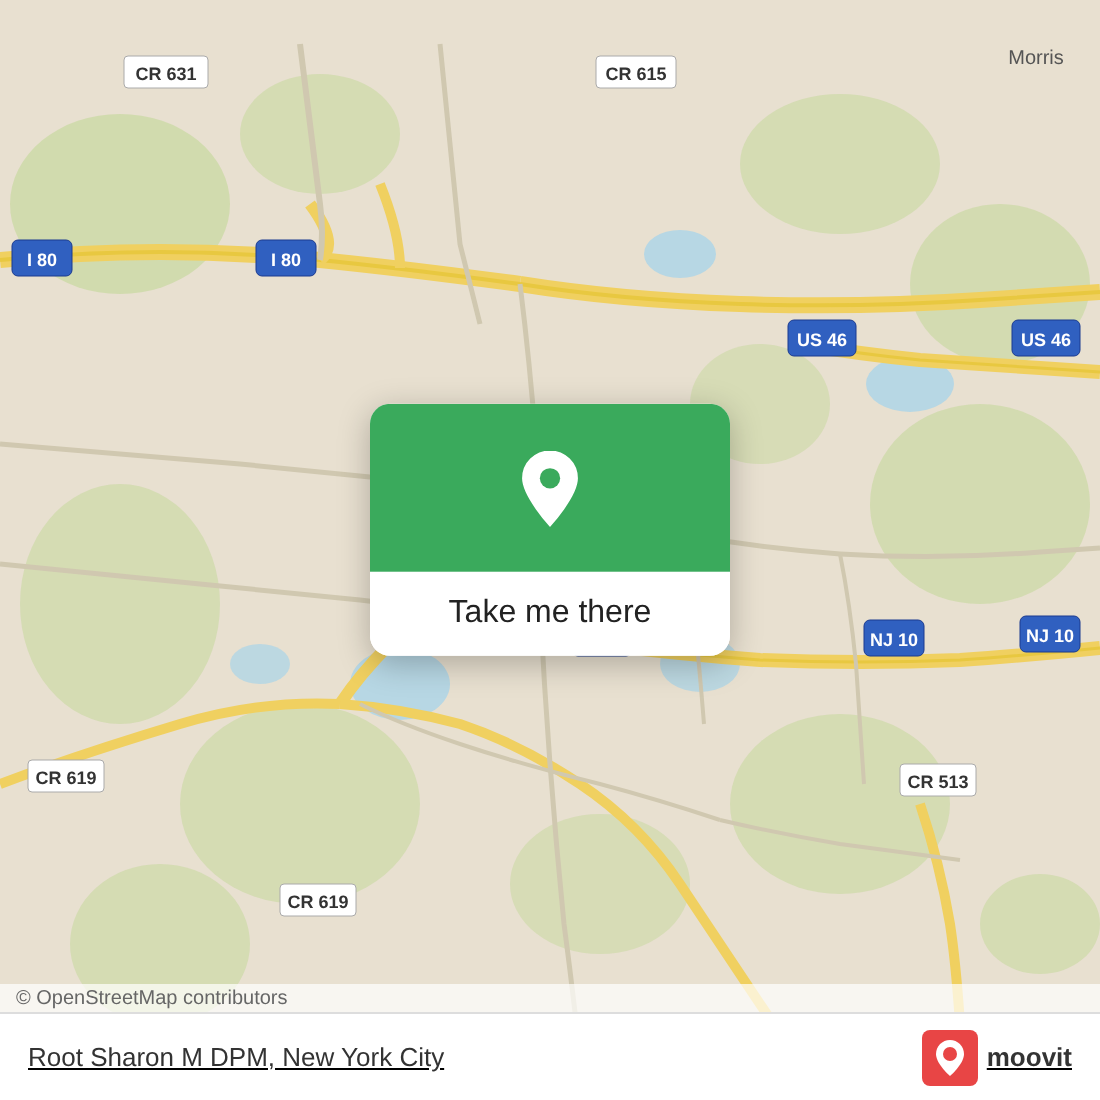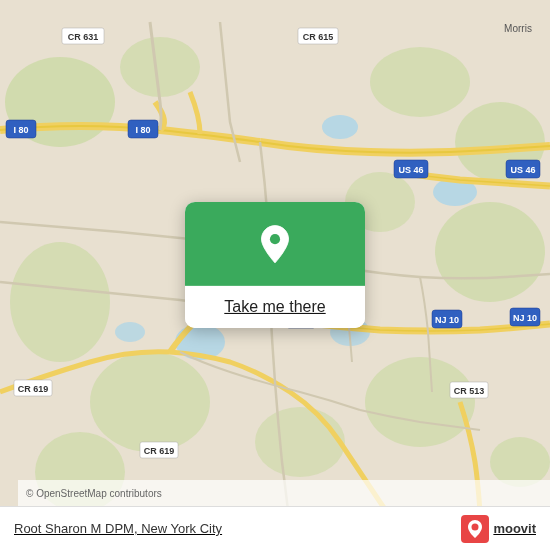--- a/index.html
+++ b/index.html
@@ -59,39 +59,37 @@
     
     #copyright-bar {
       position: absolute;
       bottom: 44px;
       left: 0;
       right: 0;
       background: rgba(255,255,255,0.7);
       padding: 2px 8px;
       font-size: 10px;
       color: #666;
-      height: 26px;
-      display: flex;
-      align-items: center;
-      margin-left: 18px;
+      height: 14px;
+      display: flex;
+      align-items: center;
     }
 
     
     #cta-card {
       position: absolute;
       left: 50%;
       top: 50%;
       transform: translate(-50%, -58%);
       background: white;
       border-radius: 10px;
       box-shadow: 0 4px 16px rgba(0,0,0,0.25);
       width: 180px;
       overflow: hidden;
       text-align: center;
-      text-decoration: underline;
     }
 
     #cta-card-top {
       background: #3aaa5c;
       padding: 22px 20px 18px;
       display: flex;
       justify-content: center;
       align-items: center;
     }
 

